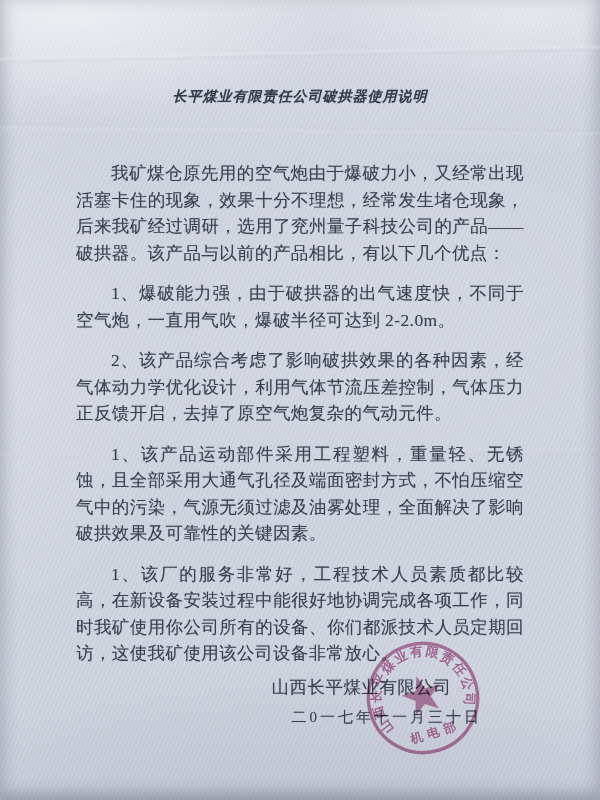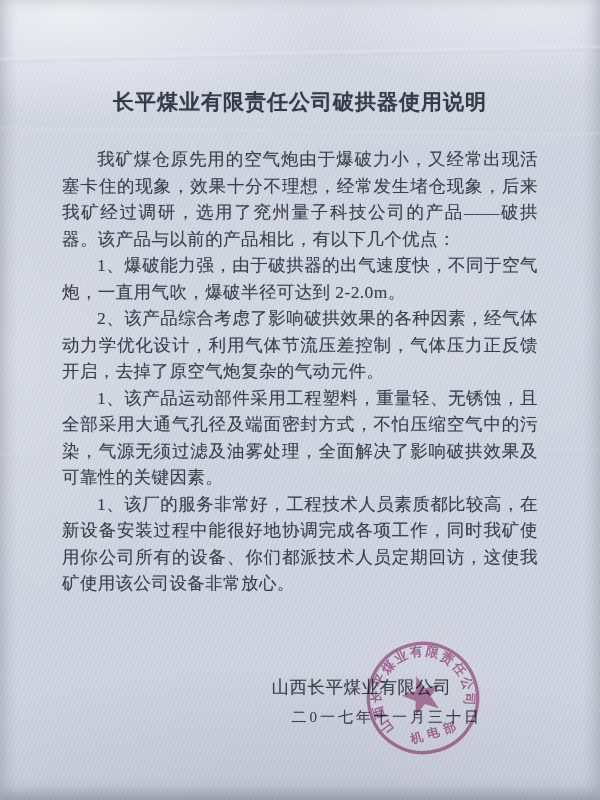--- a/index.html
+++ b/index.html
@@ -49,39 +49,40 @@
     top: 452px; left: -15px; width: 640px; height: 3px;
     background: linear-gradient(to bottom, rgba(255,255,255,0.22), rgba(139,146,170,0.12));
     transform: rotate(-0.4deg);
     filter: blur(1.4px);
   }
 
   .doc-title {
     position: absolute;
     top: 88px; left: 0; right: 0;
     text-align: center;
-    font-size: 21px;
+    font-size: 14px;
     font-weight: bold;
     letter-spacing: 1px;
     color: #343b49;
     text-shadow: 0 0 1px rgba(52,59,73,0.35);
+    font-style: italic;
   }
 
   .doc-body {
     position: absolute;
     top: 146px; left: 62px;
     width: 476px;
     font-size: 17.5px;
     line-height: 26.5px;
     text-align: justify;
     letter-spacing: 0.4px;
     color: #39404e;
     text-shadow: 0 0 1px rgba(57,64,78,0.30);
   }
-  .doc-body p { text-indent: 2em; margin: 0; }
+  .doc-body p { text-indent: 2em; margin: 14px; }
 
   .signature-block {
     position: absolute;
     top: 672px; right: 118px;
     text-align: left;
     color: #3a4150;
     text-shadow: 0 0 1px rgba(58,65,80,0.30);
   }
   .signature-company {
     font-size: 17.5px;

